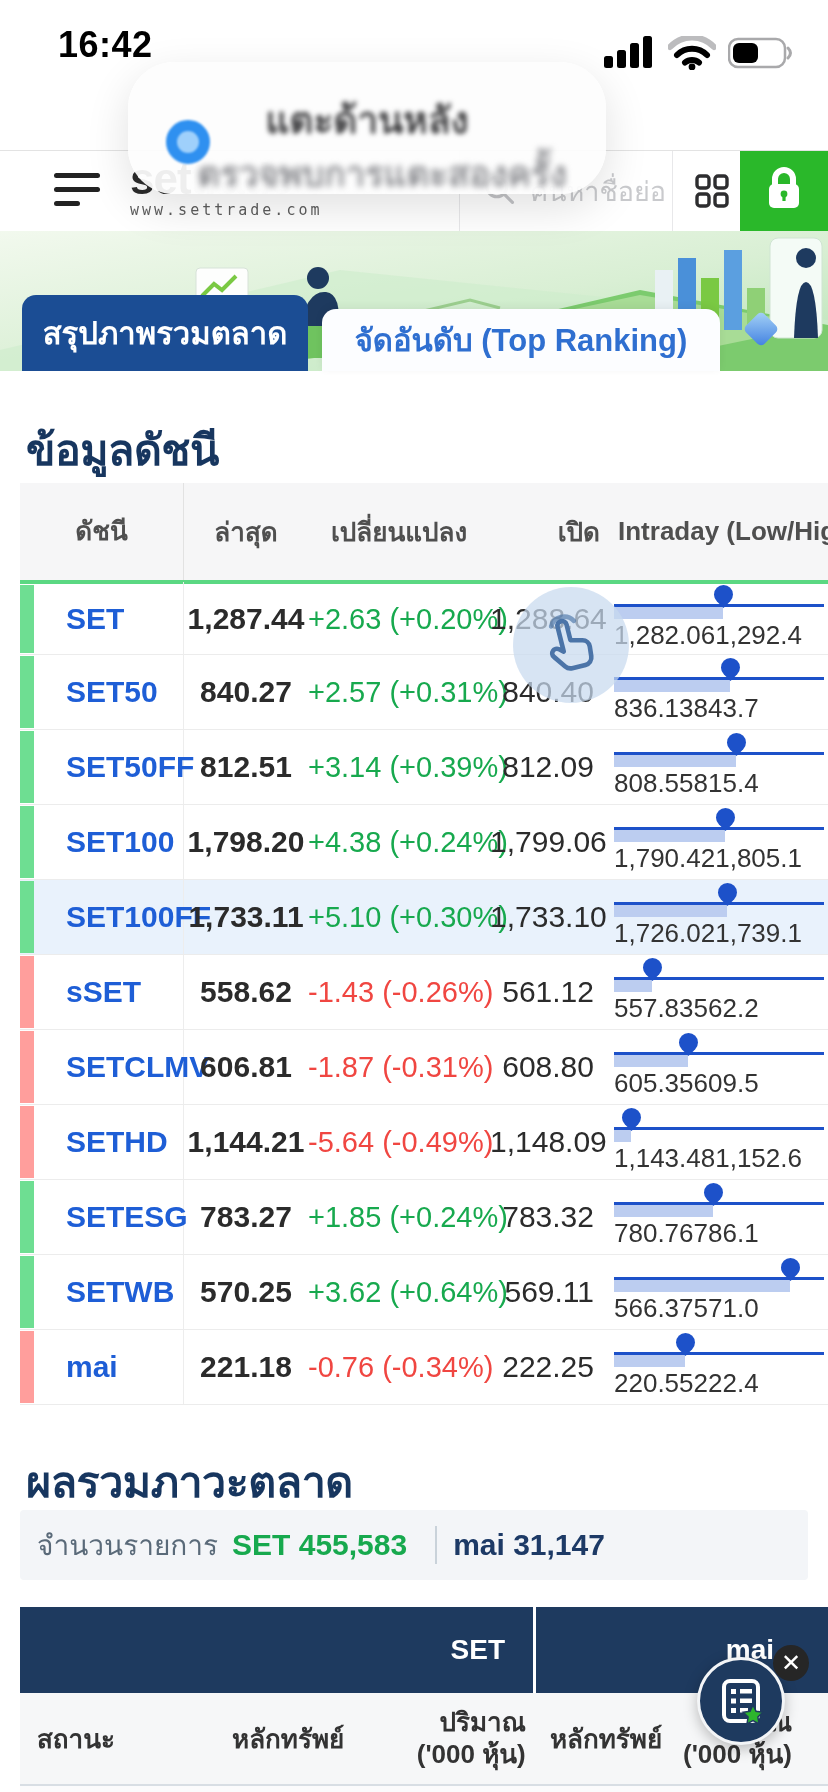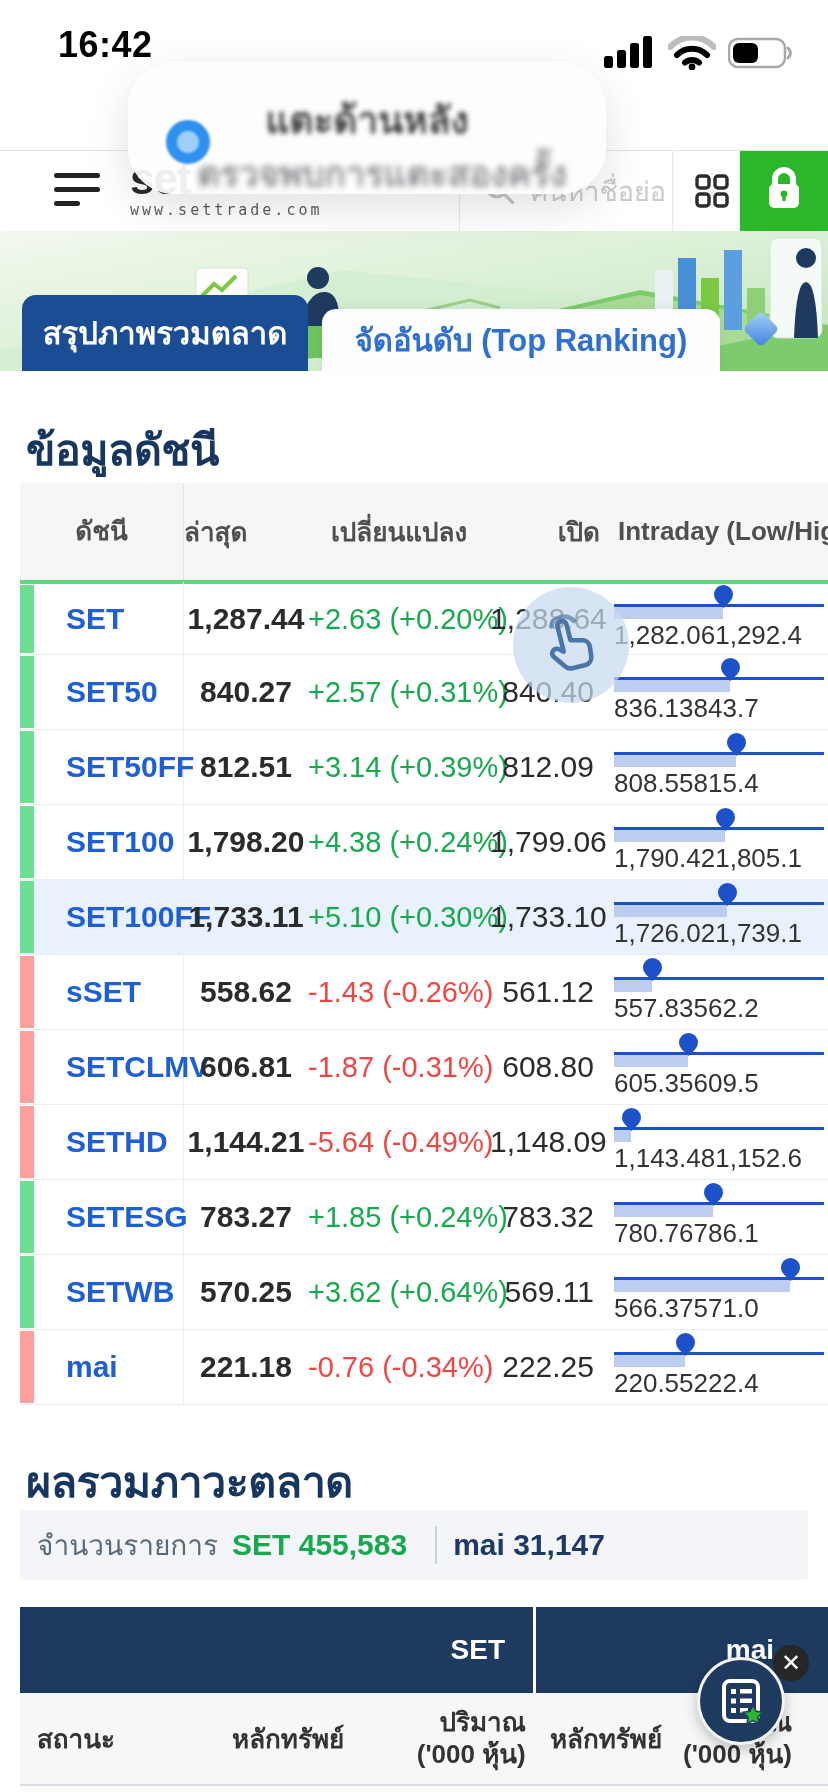--- a/index.html
+++ b/index.html
@@ -38,21 +38,21 @@
   .tab-active{left:22px;top:295px;width:286px;height:76px;background:#1b4d94;color:#fff;font-size:31px;font-weight:700;}
   .tab-idle{left:322px;top:309px;width:398px;height:62px;background:#fcfdff;color:#2f6fd0;font-size:31px;font-weight:700;box-shadow:0 -2px 8px rgba(0,0,0,.06);}
   .diamond{position:absolute;left:748px;top:316px;width:26px;height:26px;border-radius:5px;
            background:linear-gradient(135deg,#a8d4f7,#3f7fe0);transform:rotate(45deg);z-index:6;}
   
   .sec-title{position:absolute;left:26px;font-size:43px;font-weight:800;color:#17365f;letter-spacing:-.5px;}
   
   .itable{position:absolute;left:20px;top:483px;width:836px;}
   .ihead{display:flex;align-items:center;height:97px;background:#f6f6f7;color:#4f4f4f;font-size:26px;font-weight:700;}
   .ihead .h-name{width:164px;text-align:center;border-right:1px solid #e2e2e2;height:97px;line-height:97px;box-sizing:border-box;}
-  .h-last{width:124px;text-align:left;} .h-chg{width:182px;text-align:center;}
+  .h-last{width:124px;text-align:center;} .h-chg{width:182px;text-align:center;}
   .h-open{width:110px;text-align:right;} .h-intra{flex:1;padding-left:18px;white-space:nowrap;overflow:hidden;}
   .irow{position:relative;display:flex;align-items:center;height:75px;background:#fff;border-bottom:1px solid #ececec;box-sizing:border-box;cursor:pointer;}
   .irow:first-child{border-top:4px solid #5bd882;}
   .irow.hl{background:var(--highlight-row);}
   .irow::before{content:"";position:absolute;left:0;top:1px;bottom:1px;width:14px;}
   .irow.up::before{background:var(--strip-up);} .irow.down::before{background:var(--strip-down);}
   .c-name{width:150px;padding-left:32px;box-sizing:border-box;font-size:30px;font-weight:700;color:var(--link-blue);
           border-right:1px solid #ededed;height:74px;line-height:74px;margin-left:14px;white-space:nowrap;}
   .c-last{width:124px;text-align:center;font-size:30px;font-weight:700;color:#2b2b2b;}
   .c-chg{width:182px;text-align:right;font-size:29px;padding-right:6px;box-sizing:border-box;white-space:nowrap;}

